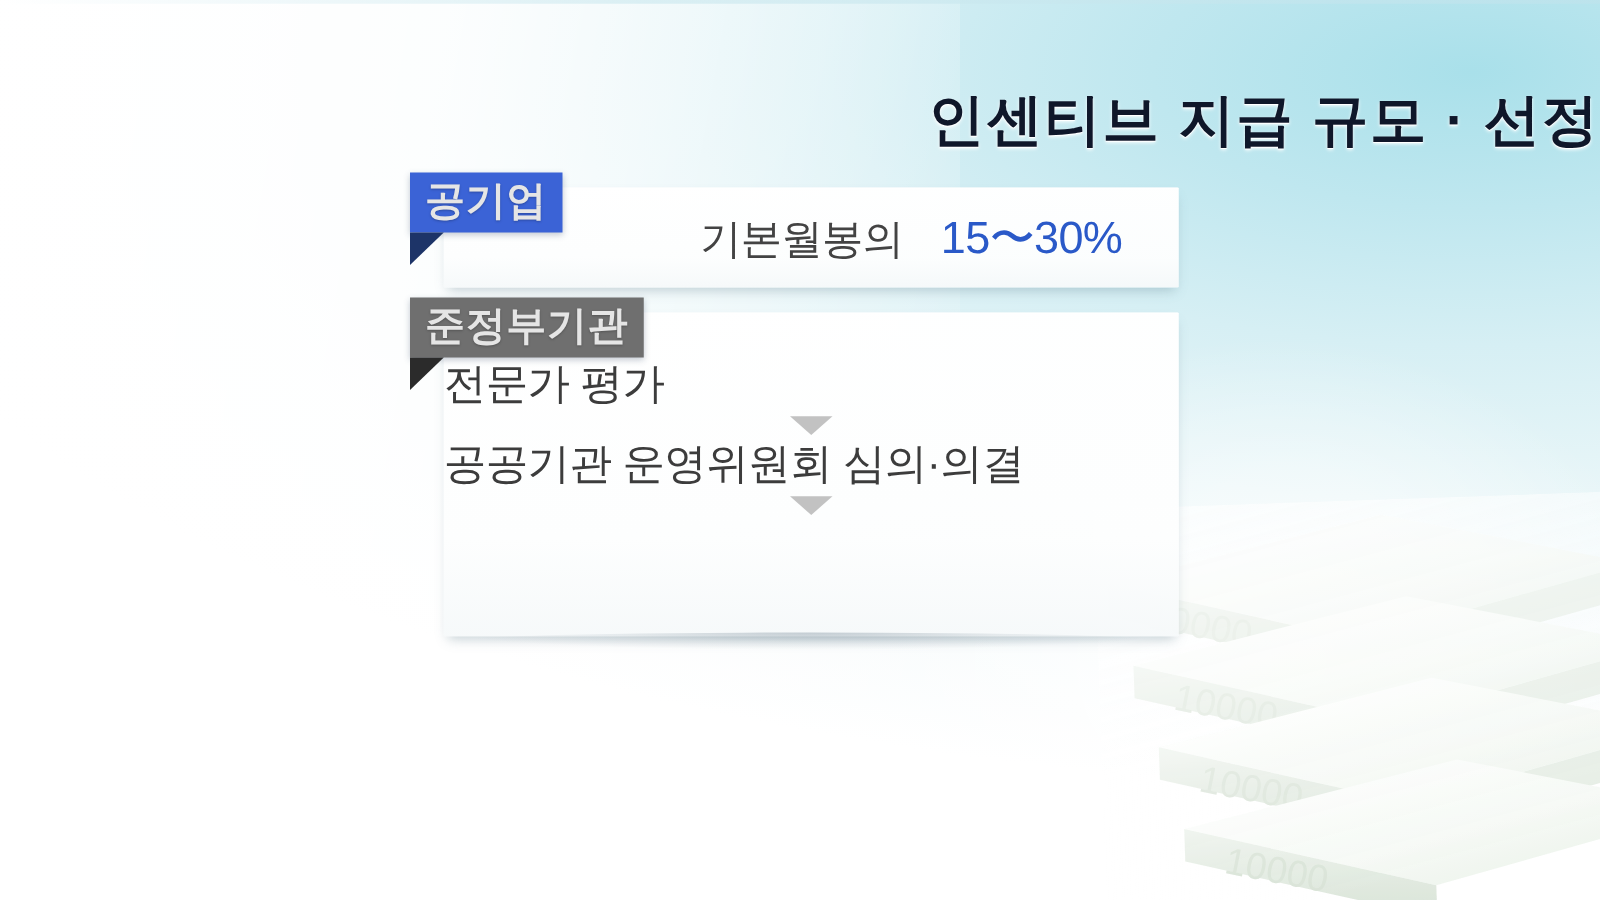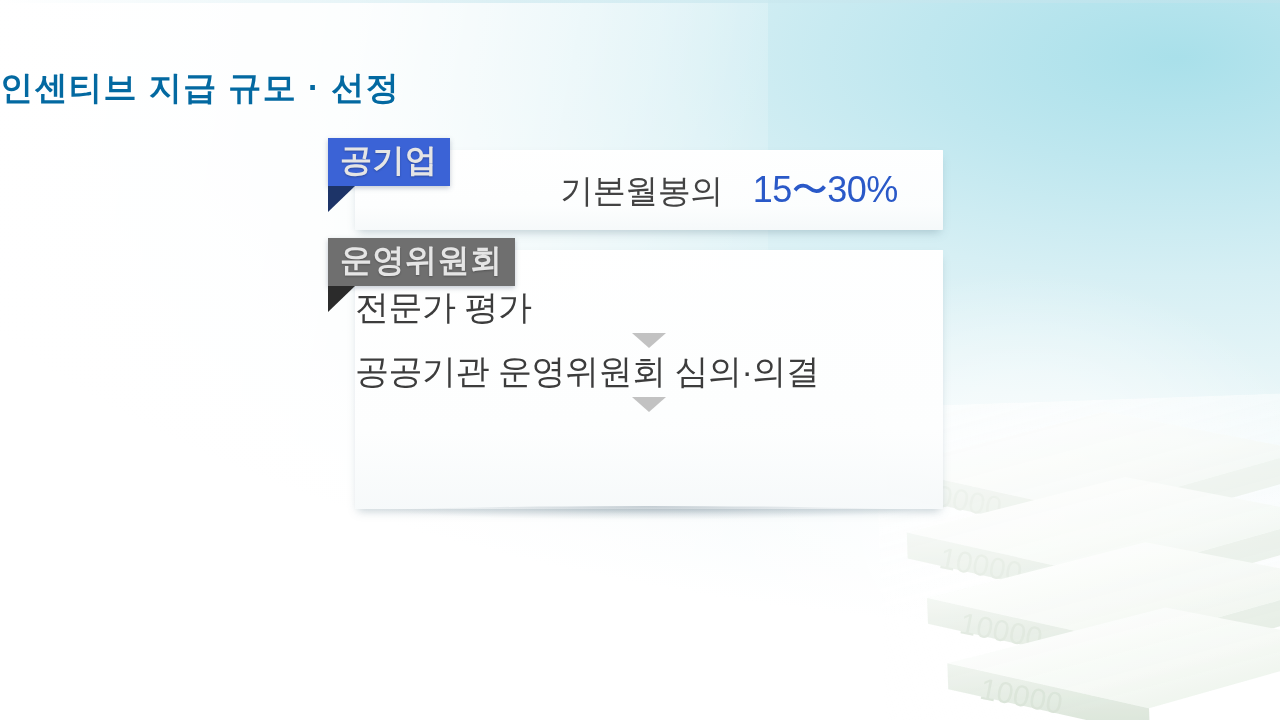--- a/index.html
+++ b/index.html
@@ -81,25 +81,25 @@
     letter-spacing: 3px;
     color: rgba(255,255,255,0.78);
     text-shadow: 0 1px 1px rgba(120,180,195,0.45);
   }
 
   
   .title {
     position: absolute;
     left: 0; right: 0;
     top: 66px;
-    text-align: left;
-    font-size: 33px;
+    text-align: right;
+    font-size: 45px;
     font-weight: 700;
     letter-spacing: 1.5px;
-    color: #0369a1;
+    color: #0f172a;
     text-shadow: 0 2px 3px rgba(255,255,255,0.9), 0 1px 0 rgba(255,255,255,0.95);
   }
 
   
   .rows {
     position: absolute;
     left: 328px;
     top: 150px;
     width: 615px;
   }
@@ -289,21 +289,21 @@
             <span class="lbl-dark">기본월봉의</span>
             <span class="val-blue">15〜30%</span>
           </div>
         </div>
       </div>
     </div>
 
 
     <div class="row">
       <div class="ribbon ribbon-gray">
-        <span>운영위원회</span>
+        <span>준정부기관</span>
         <span class="fold fold-gray"></span>
       </div>
       <div class="panel panel-3">
         <div class="flow">
           <div class="flow-step">전문가 평가</div>
           <div class="flow-arrow"></div>
           <div class="flow-step">공공기관 운영위원회 심의·의결</div>
           <div class="flow-arrow"></div>
         </div>
         <div class="panel-shadow-curve"></div>

